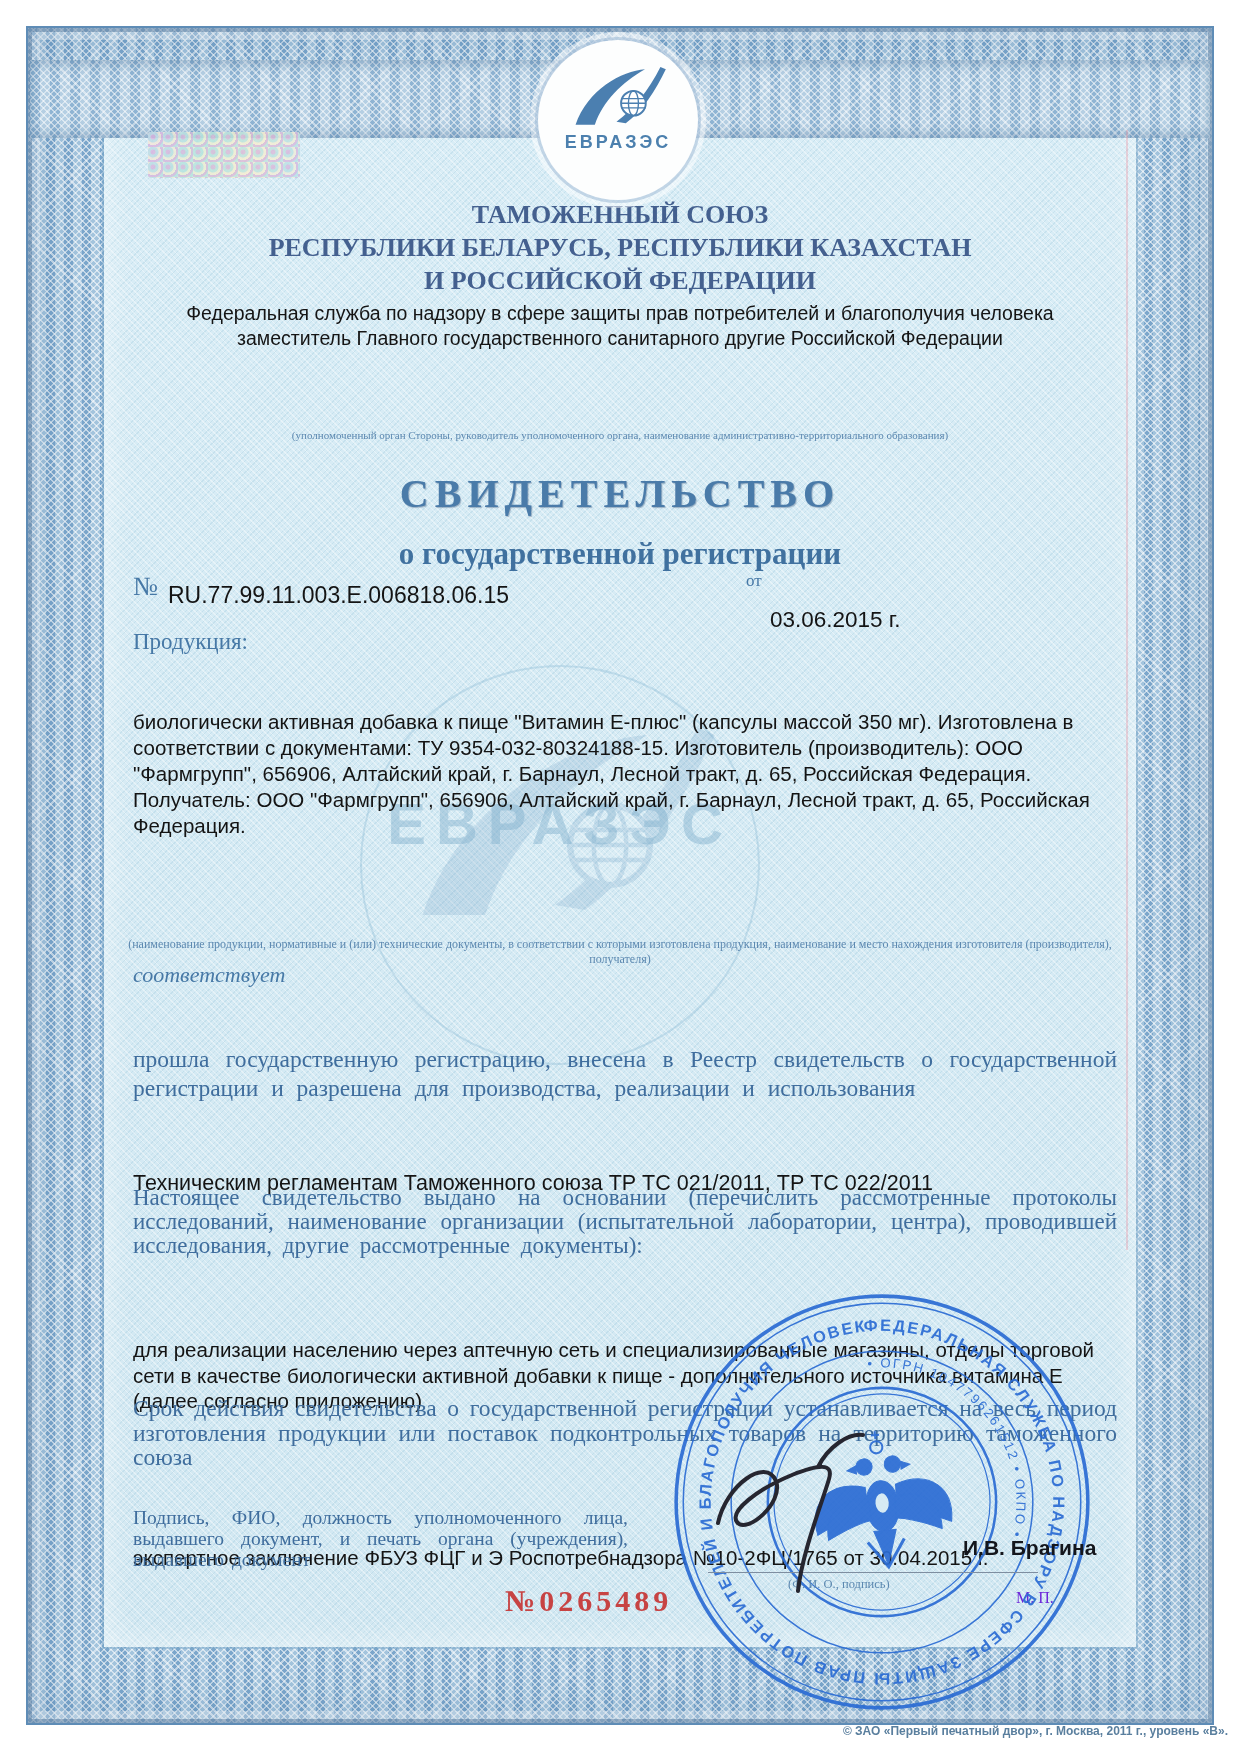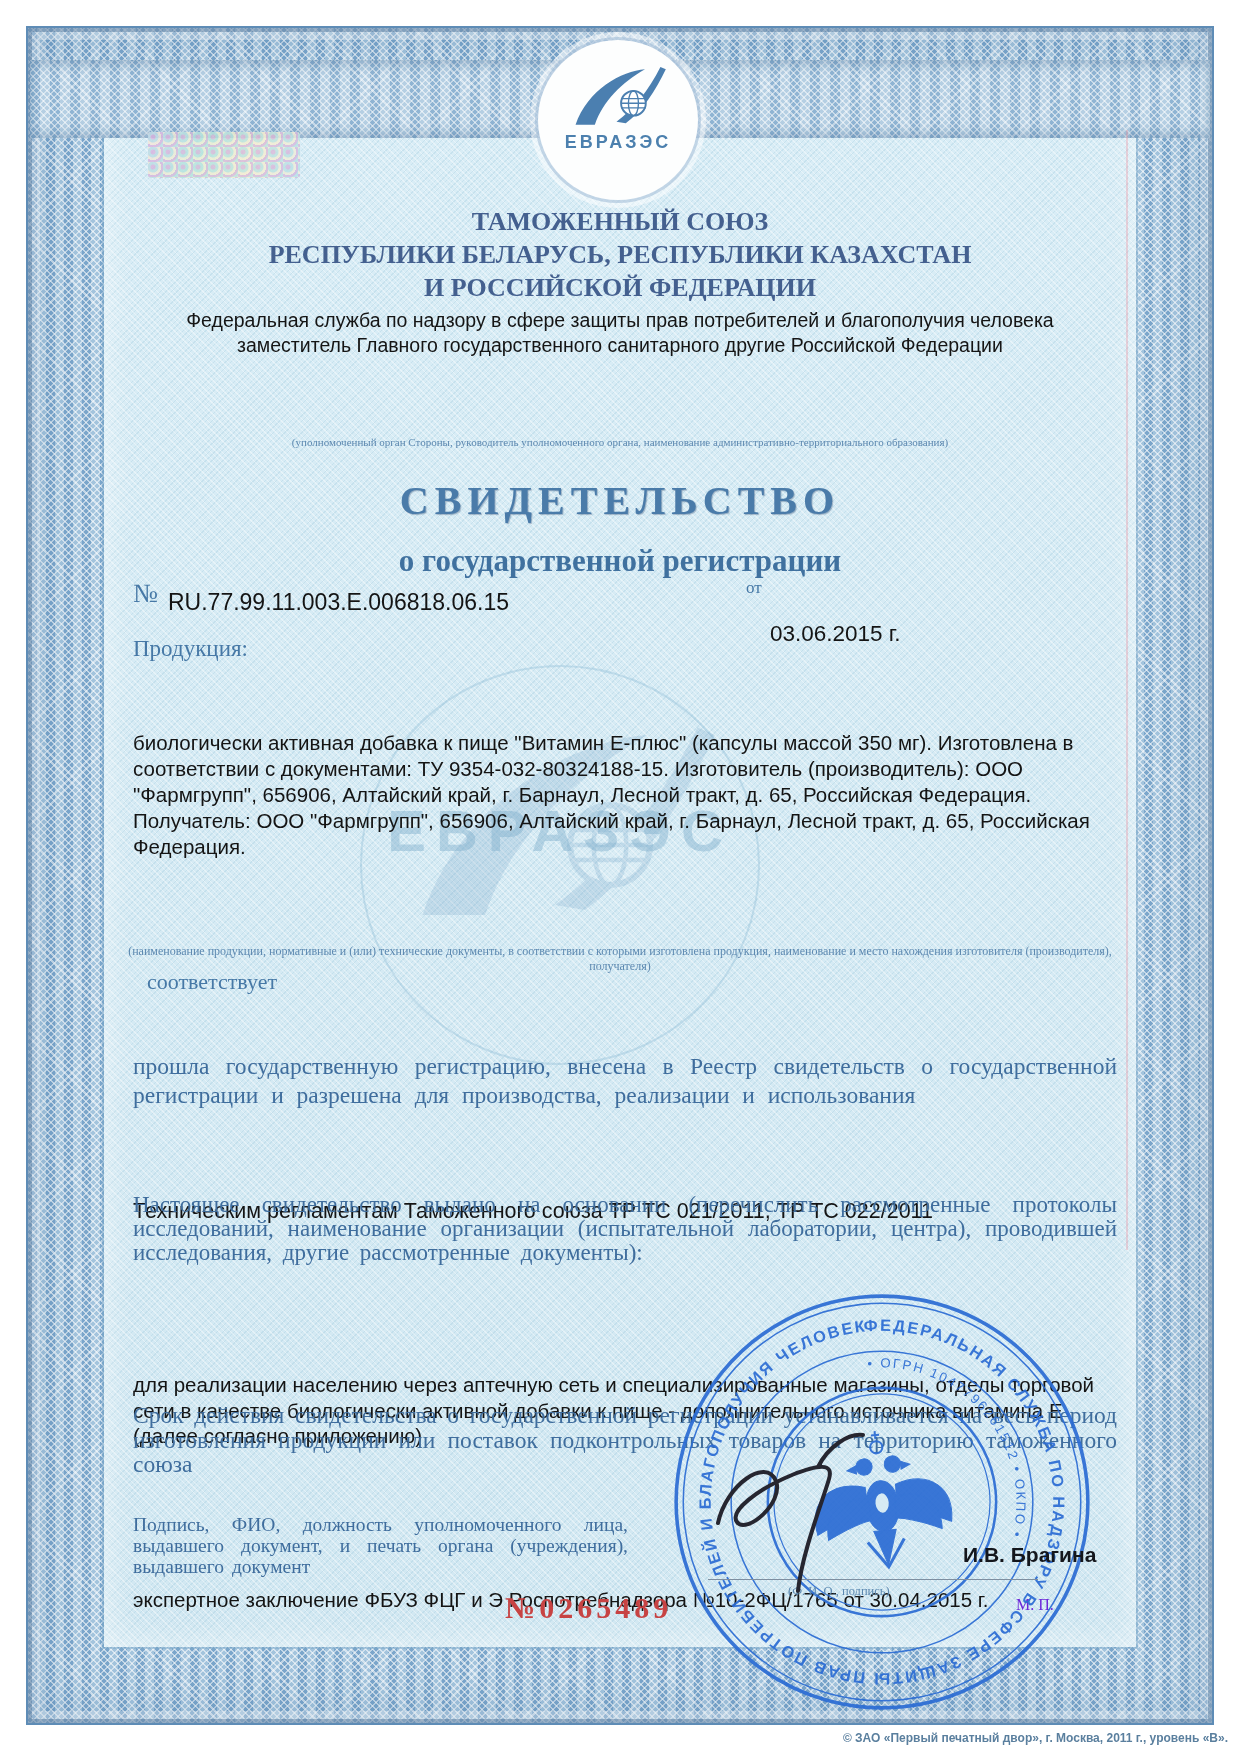--- a/index.html
+++ b/index.html
@@ -44,21 +44,21 @@
   
   .wm{position:absolute;left:360px;top:665px;width:400px;height:400px;z-index:0;}
   .wm-circle{position:absolute;inset:0;border-radius:50%;border:2px solid rgba(145,190,215,.4);}
   .wm-text{position:absolute;left:205px;top:790px;width:710px;text-align:center;
     font-family:"Liberation Sans",sans-serif;font-weight:bold;font-size:58px;letter-spacing:10px;
     color:rgba(128,175,205,.45);z-index:0;}
   
   .ser{font-family:"Liberation Serif",serif;}
   .sans{font-family:"Liberation Sans",sans-serif;}
   .center{text-align:center;}
-  .abs{position:absolute;margin-top:7px;}
+  .abs{position:absolute;}
   .union{left:110px;width:1020px;text-align:center;font-family:"Liberation Serif",serif;
     font-weight:bold;color:#44608f;font-size:26px;z-index:2;}
   .authority{left:110px;width:1020px;text-align:center;color:#151515;font-size:19.5px;line-height:25px;z-index:2;}
   .note{color:#5c88b0;font-family:"Liberation Serif",serif;z-index:2;}
   .blue-label{font-family:"Liberation Serif",serif;color:#4678a6;z-index:2;}
   .blue-para{font-family:"Liberation Serif",serif;color:#3f6d9d;text-align:justify;z-index:2;}
   .black-text{color:#141414;z-index:2;position:relative;}
   .title-main{left:110px;width:1020px;text-align:center;font-family:"Liberation Serif",serif;
     font-weight:bold;font-size:40px;letter-spacing:6px;color:#4a7ba9;
     text-shadow:1px 1px 1px rgba(40,70,110,.35);z-index:2;}
@@ -122,21 +122,21 @@
   <div class="abs blue-label" style="left:133px;top:572px;font-size:26px;">№</div>
   <div class="abs black-text sans" style="left:168px;top:582px;font-size:23px;">RU.77.99.11.003.Е.006818.06.15</div>
   <div class="abs blue-label" style="left:746px;top:571px;font-size:17px;">от</div>
   <div class="abs black-text sans" style="left:770px;top:580px;font-size:22.5px;">03.06.2015 г.</div>
 
   <div class="abs blue-label" style="left:133px;top:629px;font-size:23px;font-family:Liberation Serif, serif;">Продукция:</div>
   <div class="abs black-text sans" style="left:133px;top:656px;width:984px;font-size:20.5px;line-height:26px;">биологически активная добавка к пище "Витамин Е-плюс" (капсулы массой 350 мг). Изготовлена в соответствии с документами: ТУ 9354-032-80324188-15. Изготовитель (производитель): ООО "Фармгрупп", 656906, Алтайский край, г. Барнаул, Лесной тракт, д. 65, Российская Федерация. Получатель: ООО "Фармгрупп", 656906, Алтайский край, г. Барнаул, Лесной тракт, д. 65, Российская Федерация.</div>
 
   <div class="abs note center" style="left:110px;top:937px;width:1020px;font-size:12px;">(наименование продукции, нормативные и (или) технические документы, в соответствии с которыми изготовлена продукция, наименование и место нахождения изготовителя (производителя), получателя)</div>
 
-  <div class="abs blue-label" style="left:147px;top:962px;font-size:22px;">соответствует</div>
+  <div class="abs blue-label" style="left:133px;top:962px;font-size:22px;font-style:italic;">соответствует</div>
   <div class="abs black-text sans" style="left:133px;top:988px;font-size:21.5px;">Техническим регламентам Таможенного союза ТР ТС 021/2011, ТР ТС 022/2011</div>
 
   <div class="abs blue-para" style="left:133px;top:1045px;width:984px;font-size:23.5px;line-height:28.5px;word-spacing:7px;">прошла государственную регистрацию, внесена в Реестр свидетельств о государственной регистрации и разрешена для производства, реализации и использования</div>
   <div class="abs black-text sans" style="left:133px;top:1129px;width:990px;font-size:20.5px;line-height:25.5px;">для реализации населению через аптечную сеть и специализированные магазины, отделы торговой сети в качестве биологически активной добавки к пище - дополнительного источника витамина Е (далее согласно приложению)</div>
 
   <div class="abs blue-para" style="left:133px;top:1186px;width:984px;font-size:23px;line-height:23.8px;word-spacing:5px;">Настоящее свидетельство выдано на основании (перечислить рассмотренные протоколы исследований, наименование организации (испытательной лаборатории, центра), проводившей исследования, другие рассмотренные документы):</div>
   <div class="abs black-text sans" style="left:133px;top:1261px;width:984px;font-size:20.5px;">экспертное заключение ФБУЗ ФЦГ и Э Роспотребнадзора №10-2ФЦ/1765 от 30.04.2015 г.</div>
 
   <div class="abs blue-para" style="left:133px;top:1396px;width:984px;font-size:23.5px;line-height:24.5px;word-spacing:4px;">Срок действия свидетельства о государственной регистрации устанавливается на весь период изготовления продукции или поставок подконтрольных товаров на территорию таможенного союза</div>
 

